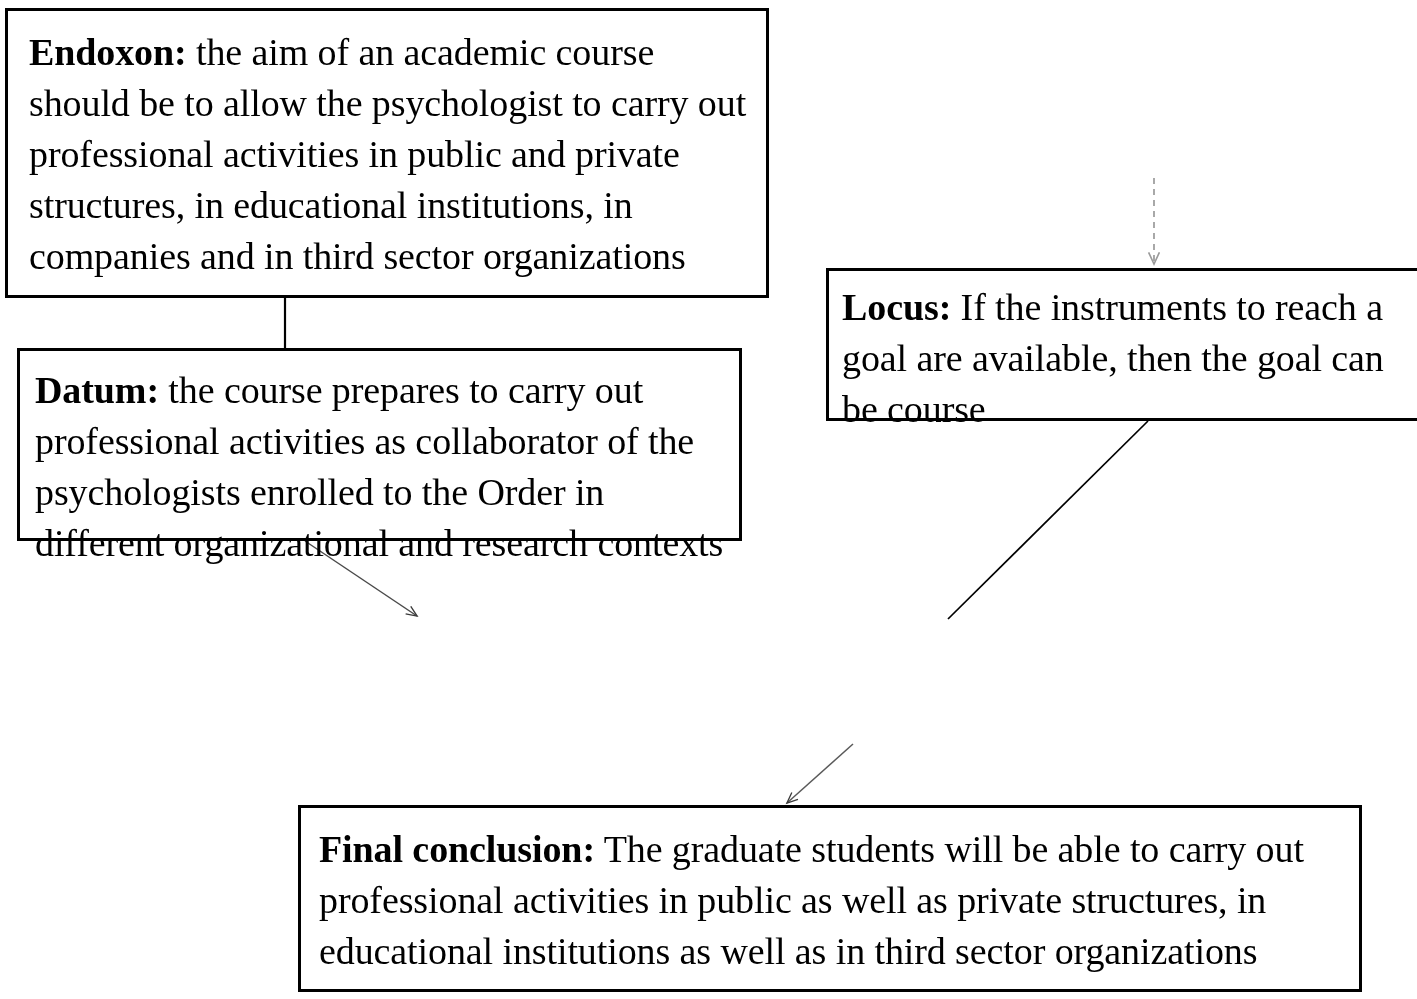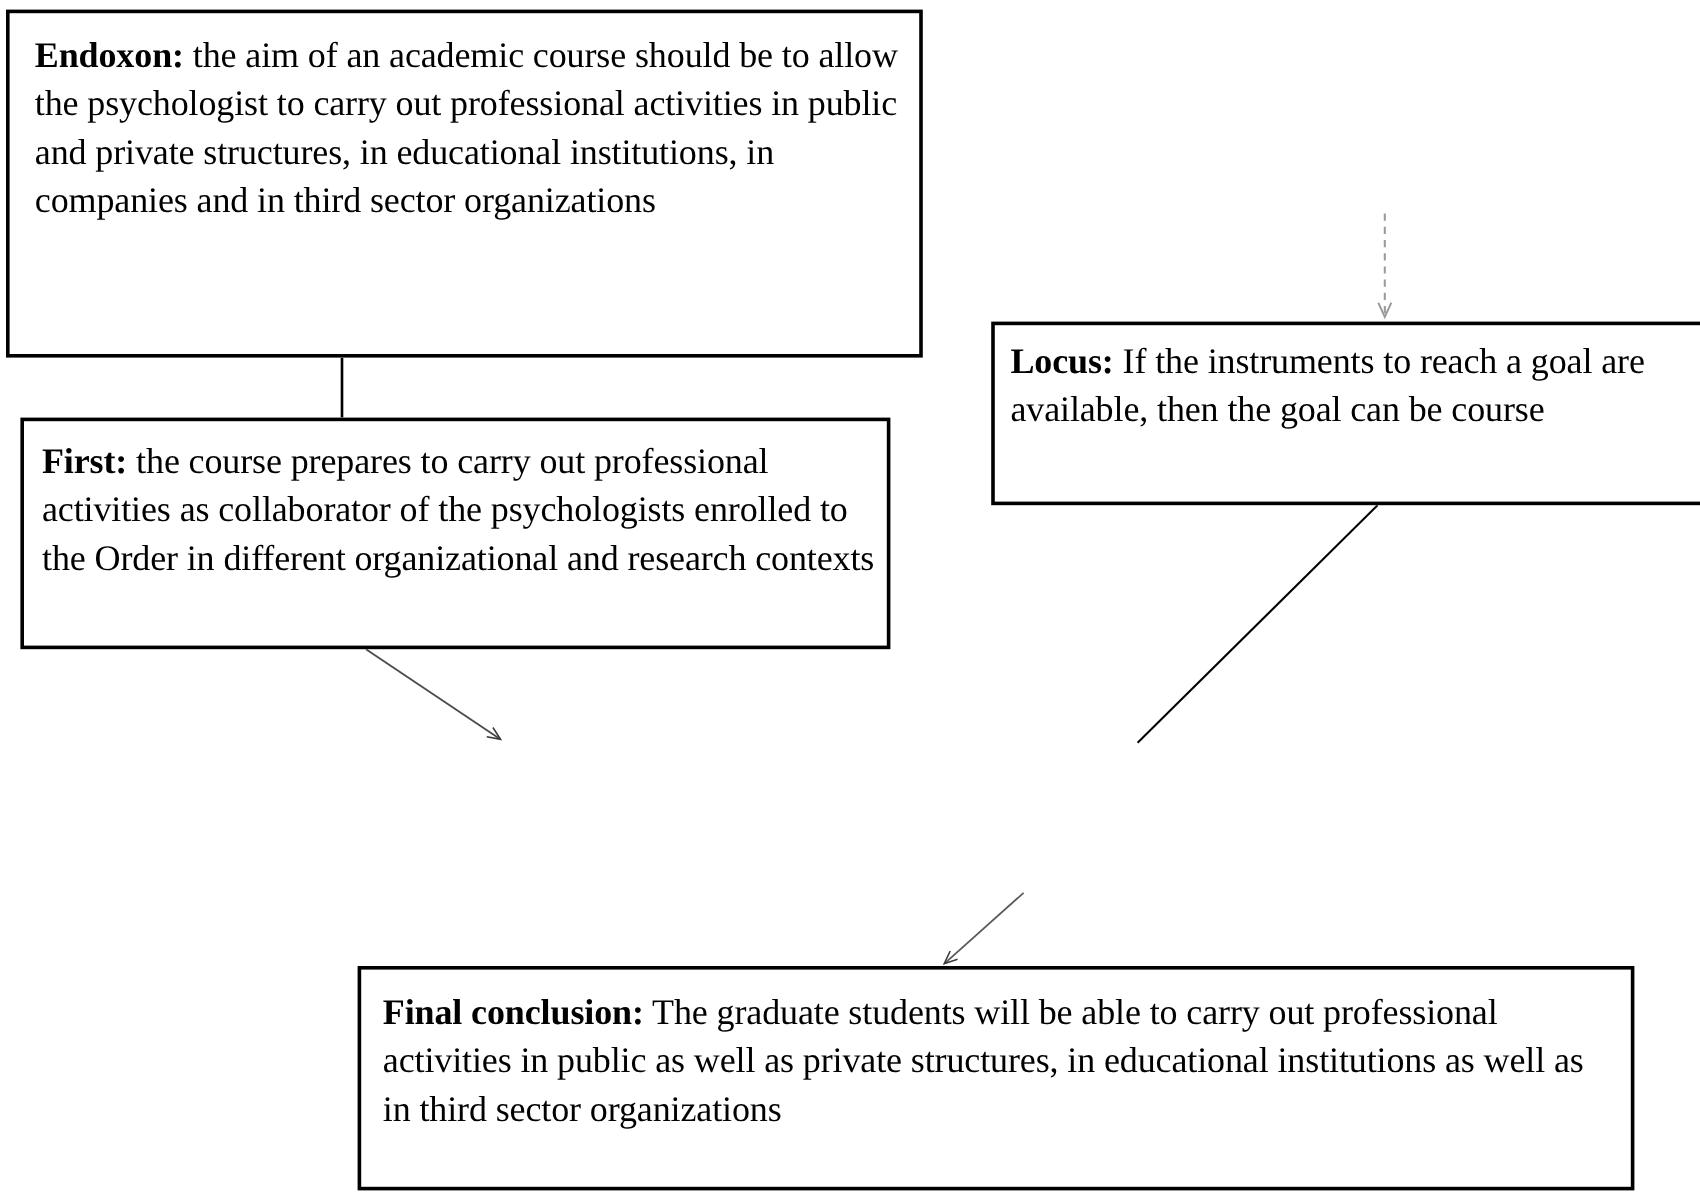--- a/index.html
+++ b/index.html
@@ -23,21 +23,21 @@
   }
   .solid-box {
     border: 3px solid #000000;
   }
   .dotted-box {
     border: 4px dotted #111111;
     border-radius: 22px;
   }
   .node .txt {
     display: block;
-    font-size: 30px;
+    font-size: 38px;
     line-height: 1.345;
     letter-spacing: -0.1px;
     white-space: pre-line;
   }
   .lead {
     font-weight: bold;
   }
   .italic-txt {
     font-style: italic;
     font-size: 30.5px;
@@ -87,21 +87,21 @@
 
     <line x1="853" y1="744" x2="787" y2="803" stroke="#5a5a5a" stroke-width="1.5" marker-end="url(#ah-black)"></line>
   </svg>
 
   <div class="node solid-box" id="node-endoxon">
     <span class="txt"><b class="lead">Endoxon:</b><span> the aim of an academic course should be to allow the psychologist to carry out professional activities in public and private structures, in educational institutions, in companies and in third sector organizations</span></span>
   </div>
 
 
   <div class="node solid-box" id="node-datum">
-    <span class="txt"><b class="lead">First:</b><span> the course prepares to carry out professional activities as collaborator of the psychologists enrolled to the Order in different organizational and research contexts</span></span>
+    <span class="txt"><b class="lead">Datum:</b><span> the course prepares to carry out professional activities as collaborator of the psychologists enrolled to the Order in different organizational and research contexts</span></span>
   </div>
 
   <div class="node solid-box" id="node-maxim">
     <span class="txt"><b class="lead">Locus:</b><span> If the instruments to reach a goal are available, then the goal can be course</span></span>
   </div>
 
 
   <div class="node solid-box" id="node-final">
     <span class="txt"><b class="lead">Final conclusion:</b><span> The graduate students will be able to carry out professional activities in public as well as private structures, in educational institutions as well as in third sector organizations</span></span>
   </div>

